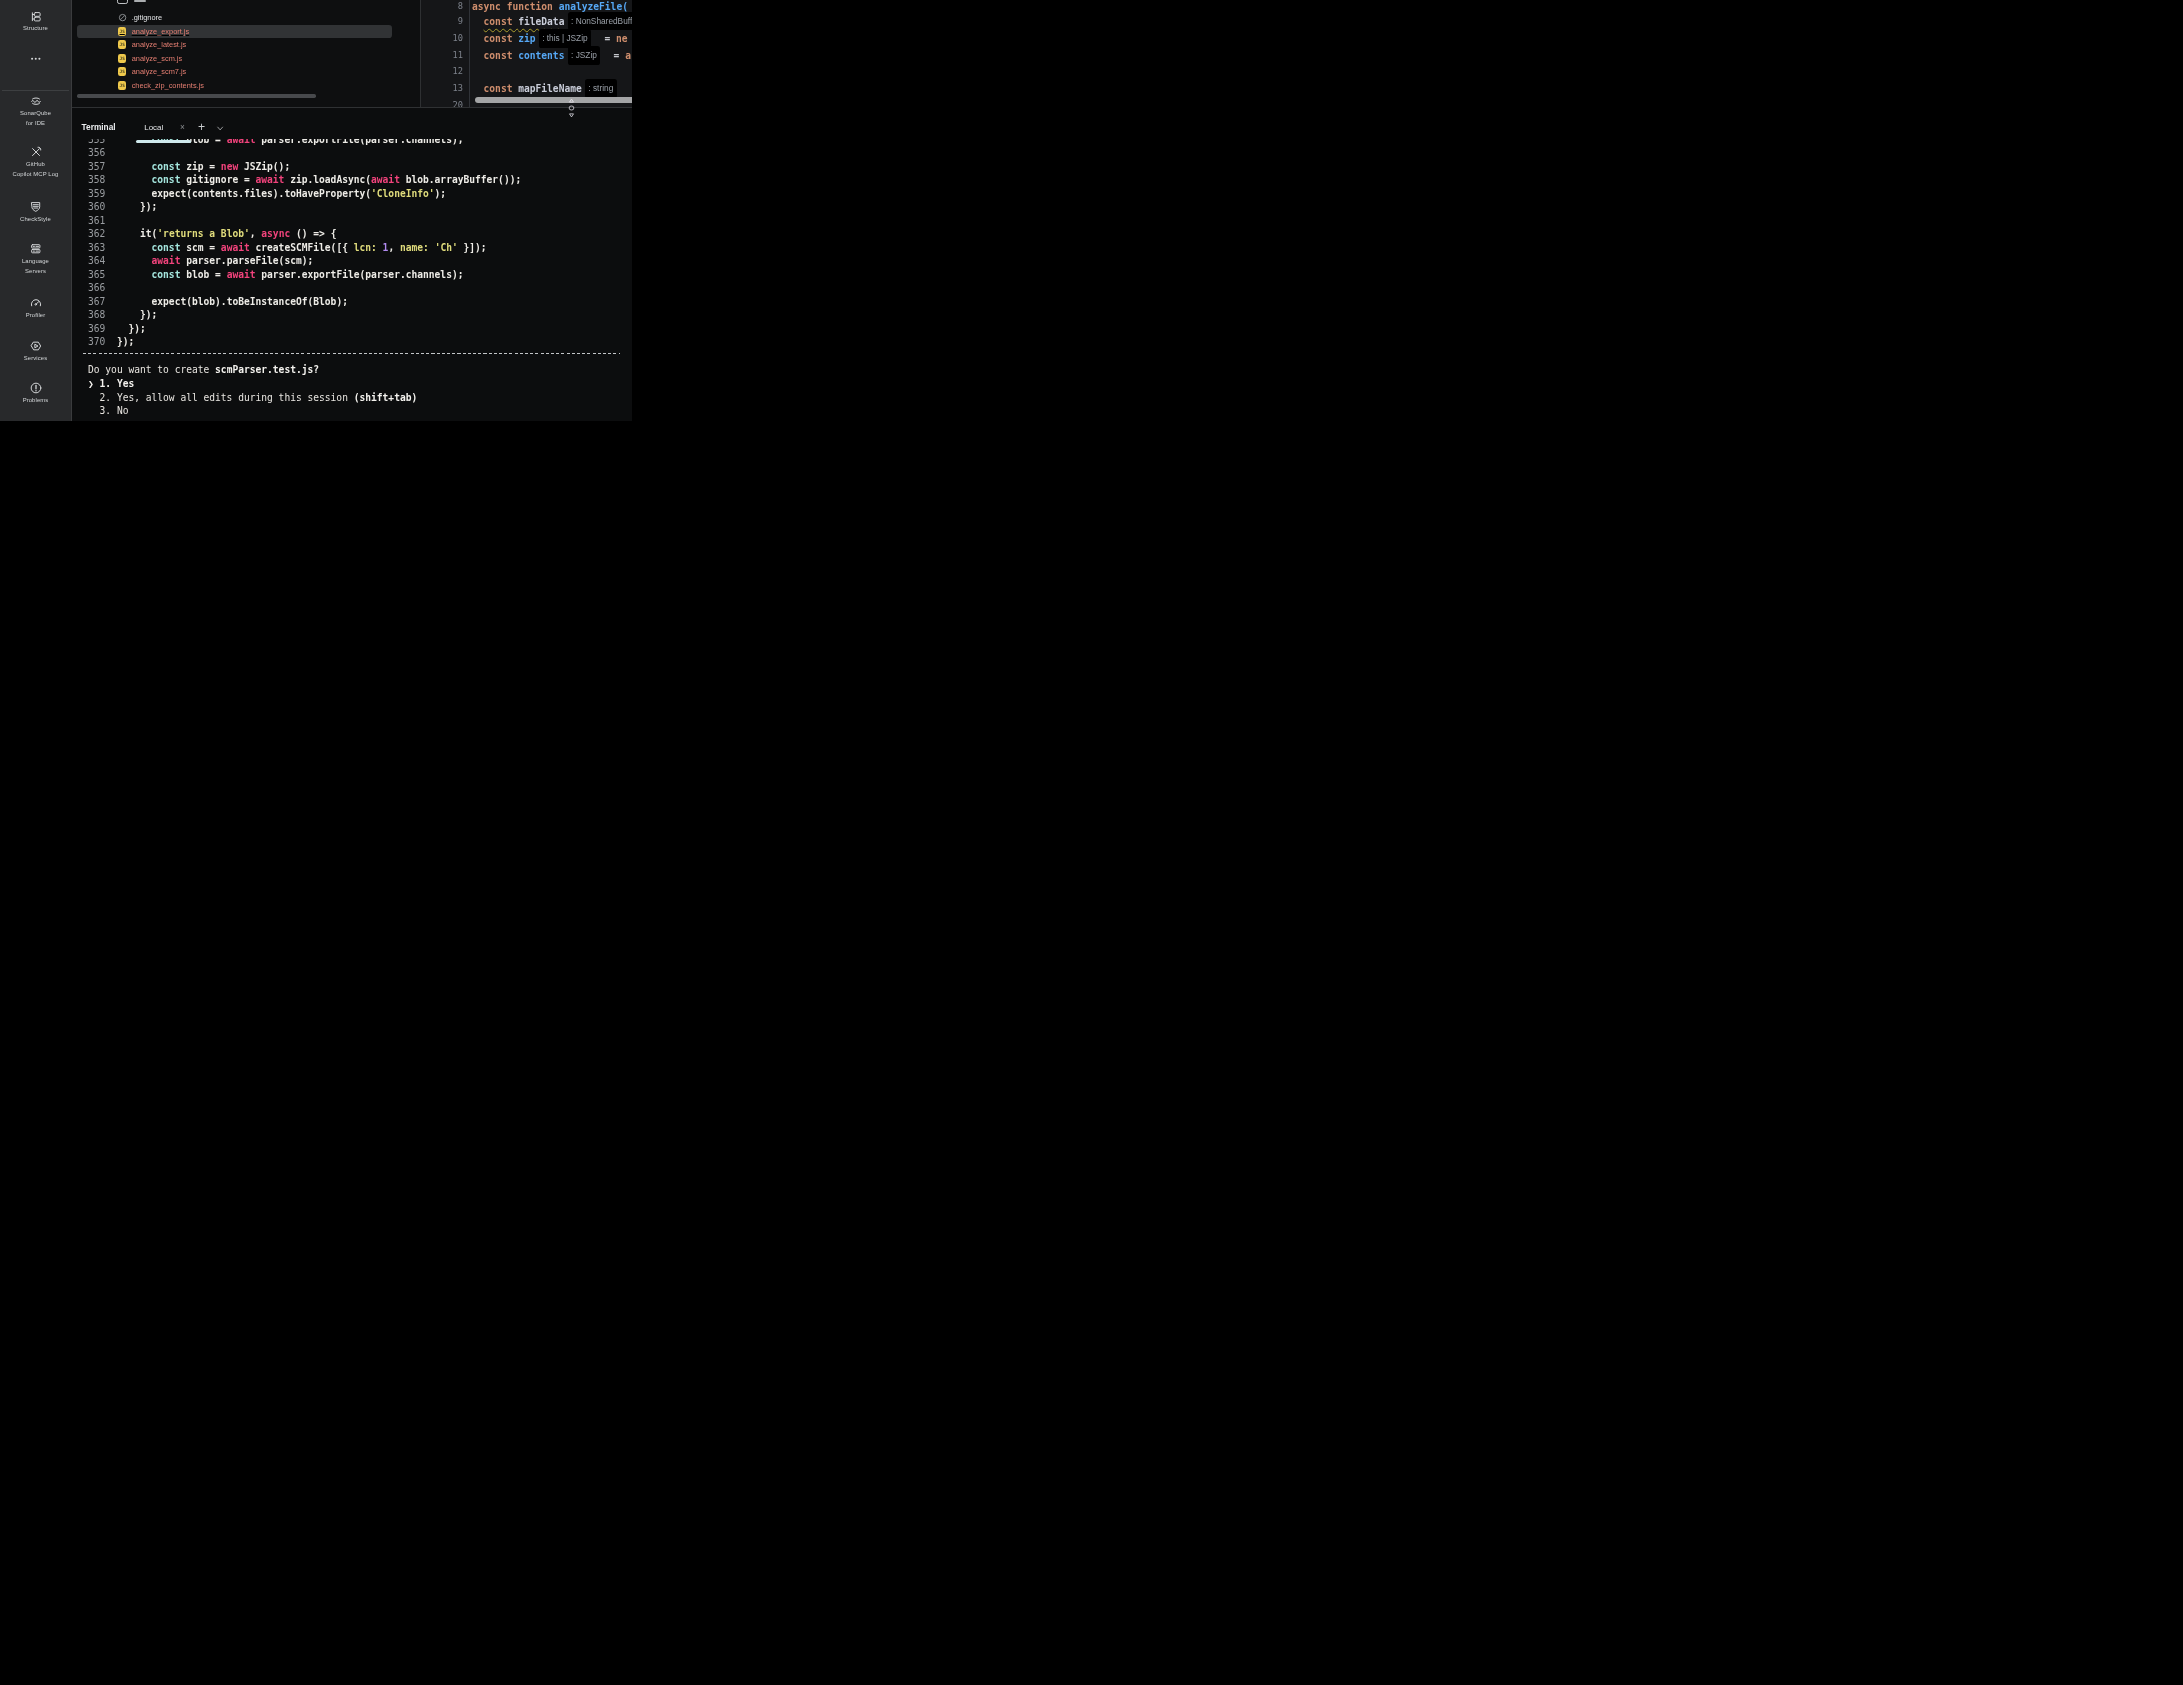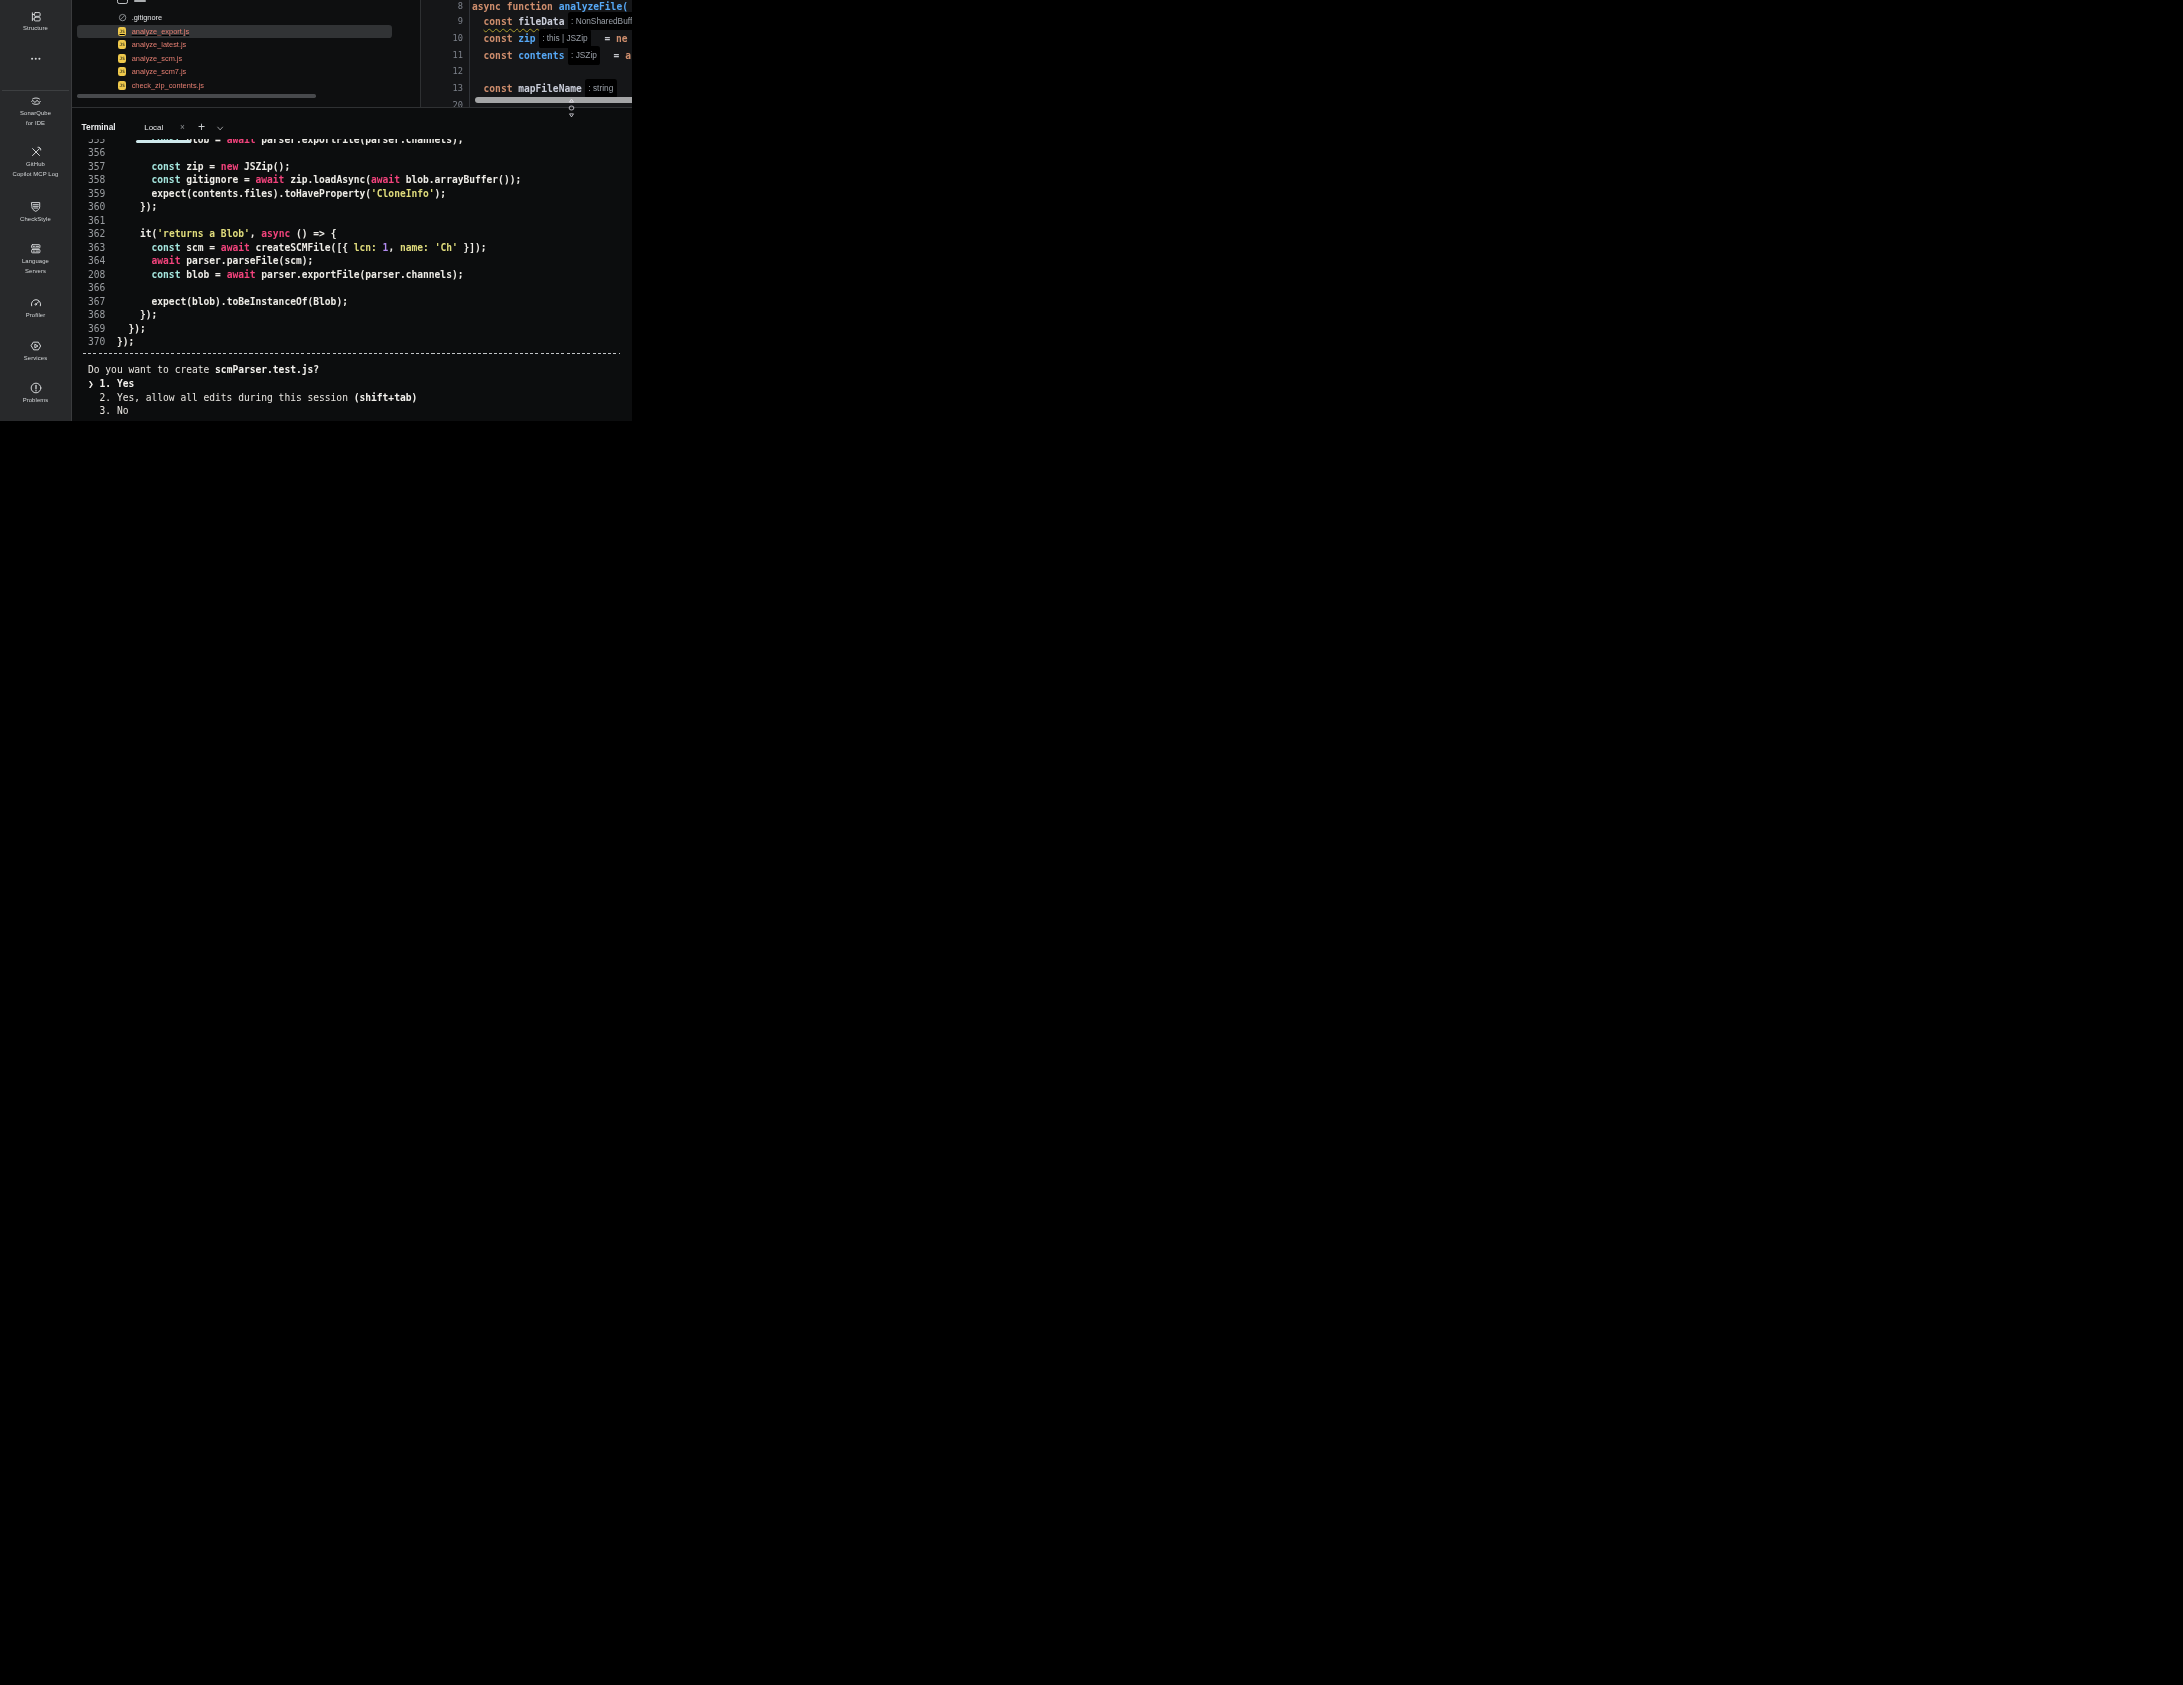--- a/index.html
+++ b/index.html
@@ -210,21 +210,21 @@
         <div class="t-line"><span class="t-num">355  </span>      <span class="t-cst">const </span><span class="t-plain">blob = </span><span class="t-kw">await </span><span class="t-plain">parser.exportFile(parser.channels);</span></div>
         <div class="t-line"><span class="t-num">356  </span></div>
         <div class="t-line"><span class="t-num">357  </span>      <span class="t-cst">const </span><span class="t-plain">zip = </span><span class="t-kw">new </span><span class="t-plain">JSZip();</span></div>
         <div class="t-line"><span class="t-num">358  </span>      <span class="t-cst">const </span><span class="t-plain">gitignore = </span><span class="t-kw">await </span><span class="t-plain">zip.loadAsync(</span><span class="t-kw">await </span><span class="t-plain">blob.arrayBuffer());</span></div>
         <div class="t-line"><span class="t-num">359  </span>      <span class="t-plain">expect(contents.files).toHaveProperty(</span><span class="t-str">'CloneInfo'</span><span class="t-plain">);</span></div>
         <div class="t-line"><span class="t-num">360  </span>    <span class="t-plain">});</span></div>
         <div class="t-line"><span class="t-num">361  </span></div>
         <div class="t-line"><span class="t-num">362  </span>    <span class="t-plain">it(</span><span class="t-str">'returns a Blob'</span><span class="t-plain">, </span><span class="t-kw">async</span><span class="t-plain"> () =&gt; {</span></div>
         <div class="t-line"><span class="t-num">363  </span>      <span class="t-cst">const </span><span class="t-plain">scm = </span><span class="t-kw">await </span><span class="t-plain">createSCMFile([{ </span><span class="t-str">lcn:</span><span class="t-plain"> </span><span class="t-pur">1</span><span class="t-plain">, </span><span class="t-str">name:</span><span class="t-plain"> </span><span class="t-str">'Ch'</span><span class="t-plain"> }]);</span></div>
         <div class="t-line"><span class="t-num">364  </span>      <span class="t-kw">await </span><span class="t-plain">parser.parseFile(scm);</span></div>
-        <div class="t-line"><span class="t-num">208  </span>      <span class="t-cst">const </span><span class="t-plain">blob = </span><span class="t-kw">await </span><span class="t-plain">parser.exportFile(parser.channels);</span></div>
+        <div class="t-line"><span class="t-num">365  </span>      <span class="t-cst">const </span><span class="t-plain">blob = </span><span class="t-kw">await </span><span class="t-plain">parser.exportFile(parser.channels);</span></div>
         <div class="t-line"><span class="t-num">366  </span></div>
         <div class="t-line"><span class="t-num">367  </span>      <span class="t-plain">expect(blob).toBeInstanceOf(Blob);</span></div>
         <div class="t-line"><span class="t-num">368  </span>    <span class="t-plain">});</span></div>
         <div class="t-line"><span class="t-num">369  </span>  <span class="t-plain">});</span></div>
         <div class="t-line"><span class="t-num">370  </span><span class="t-plain">});</span></div>
       </div>
     <div class="t-sep"></div>
     <div class="t-prompt">
         <div class="p-line"><span>Do you want to create </span><span class="p-bold">scmParser.test.js?</span></div>
         <div class="p-line"><span class="p-bold">❯</span><span> </span><span class="p-bold">1. Yes</span></div>

